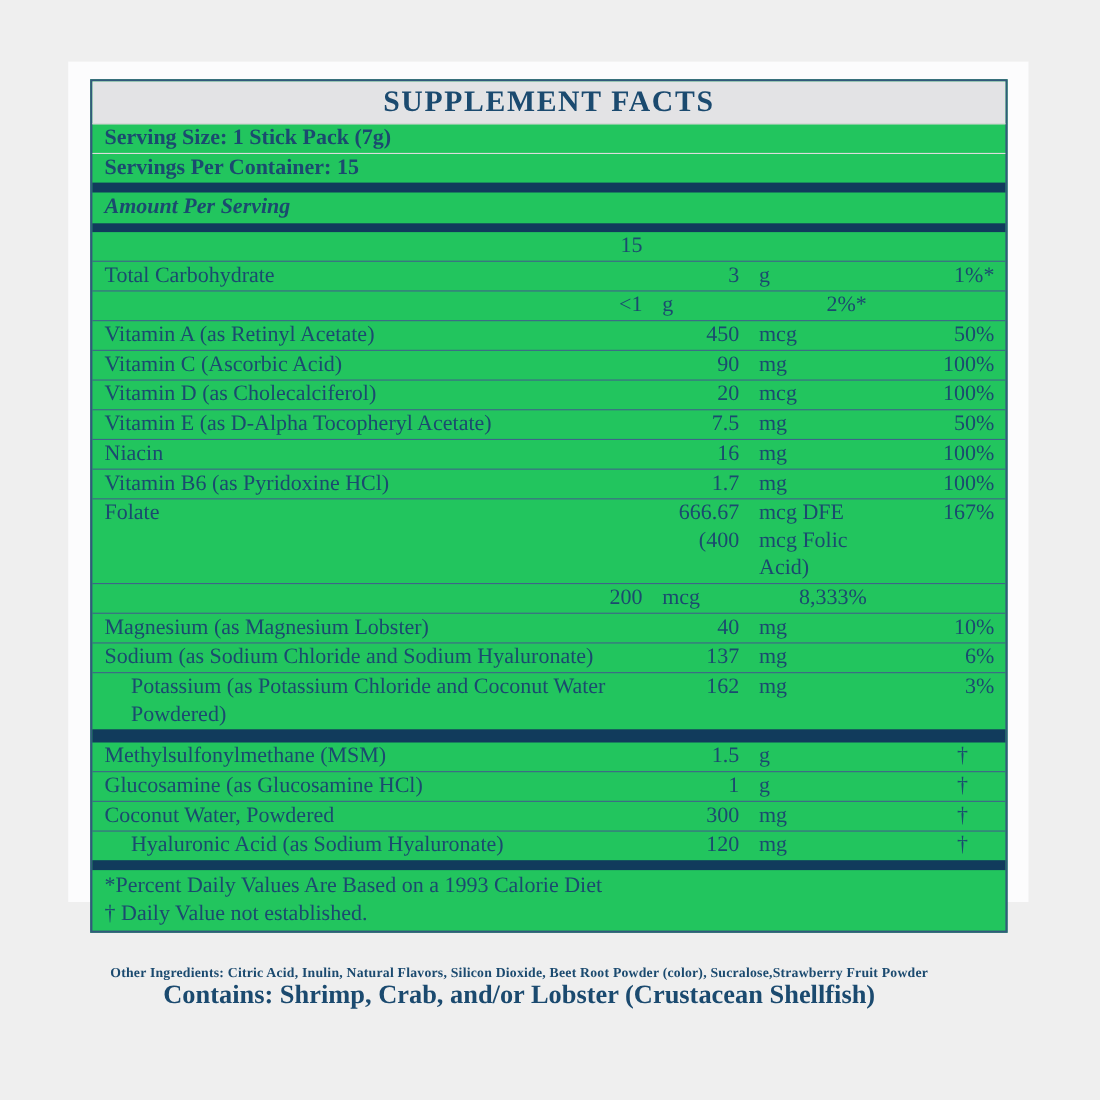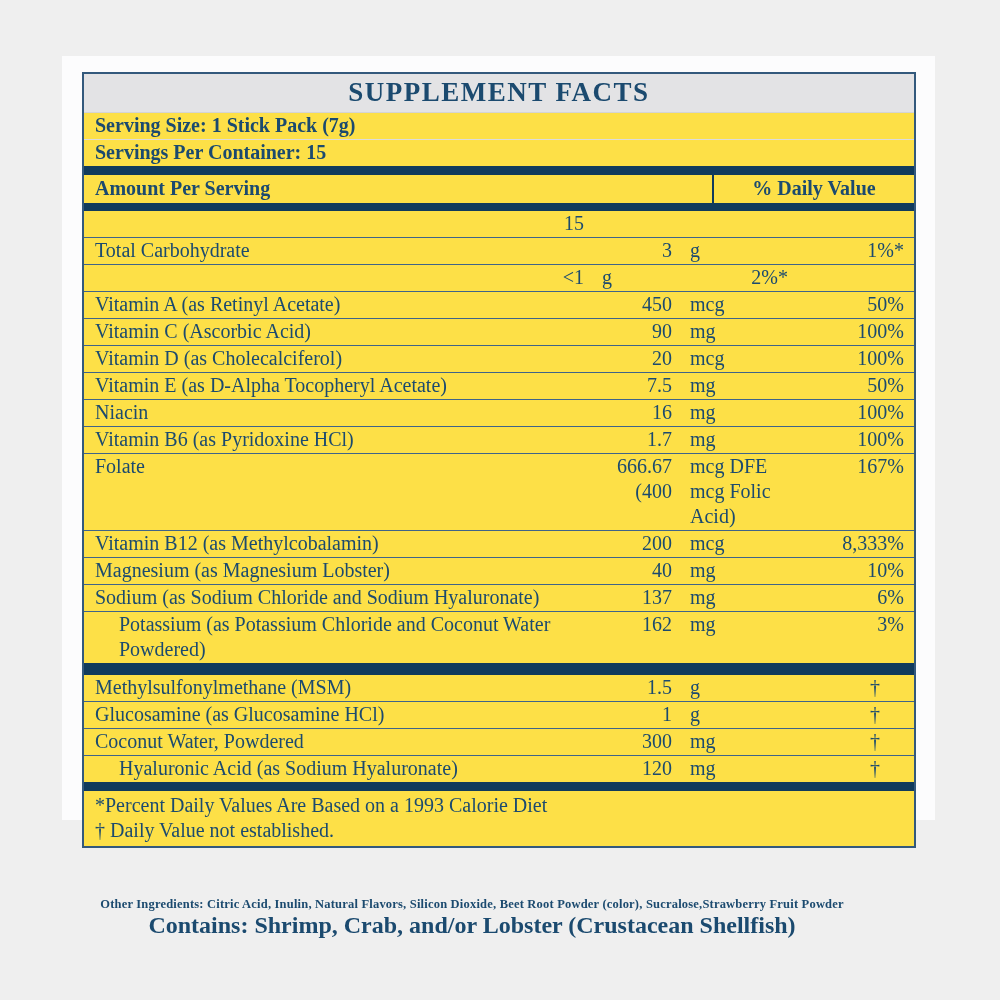--- a/index.html
+++ b/index.html
@@ -9,37 +9,37 @@
     font-family:"Liberation Serif","DejaVu Serif",serif;
     position:relative;
     color:#1b4a6f;
   }
   .label-sheet {
     position:absolute; left:62px; top:56px; width:873px; height:764px;
     background:#fcfcfd;
   }
   .facts-panel {
     position:absolute; left:82px; top:72px; width:834px;
-    background:#fde047; border:2px solid #33597c; color:#1b4a6f;
+    background:#22c55e; border:2px solid #33597c; color:#1b4a6f;
   }
   .title-bar {
     background:#e3e3e5; text-align:center; font-weight:bold;
     font-size:27px; letter-spacing:1.5px; padding:3px 0 4px 0;
     border-bottom:1px solid #d4d4d4;
   }
   .serving-line {
     font-weight:bold; font-size:20px; line-height:25px; padding:0 11px 1px 11px;
   }
   .serving-line.first { border-bottom:1px solid #dcdcdc; }
   .thick-bar { height:9px; background:#113b5c; }
   .thick-bar.mid { height:12px; }
   .thick-bar.thin { height:8px; }
   .header-row {
     display:flex; justify-content:space-between; align-items:stretch;
-    font-weight:bold; font-size:20px;
+    font-weight:bold; font-size:20px;font-style:italic;
   }
   .apr-label { padding:2px 0 3px 11px; }
   .dv-header {
     width:202px; border-left:2px solid #113b5c; text-align:center;
     padding:2px 0 3px 0;
   }
   .rows { width:100%; }
   .nutrient-row {
     display:grid; grid-template-columns:1fr 88px 126px 116px;
     align-items:start; font-size:20px; line-height:25px;
@@ -47,38 +47,37 @@
   }
   .nutrient-row.last { border-bottom:none;padding-left:24px; }
   .cell-name { padding-left:11px; }
   .cell-name.indent { padding-left:50px; }
   .cell-amount { text-align:right; }
   .cell-unit { padding-left:18px; }
   .cell-dv { text-align:right; padding-right:10px; }
   .cell-dv.dagger { padding-right:34px; }
   .footnotes { font-size:20px; line-height:25px; padding:2px 0 3px 11px; }
   .bottom-note {
-    position:absolute; left:0; width:944px; text-align:center; font-weight:bold;margin-top:20px;
+    position:absolute; left:0; width:944px; text-align:center; font-weight:bold;
   }
   .other-ingredients { top:877px; font-size:12.5px; letter-spacing:0.2px; }
   .contains-line { top:892px; font-size:24px; }
 </style>
 </head>
 <body>
 
 <div class="label-sheet"></div>
 
 <div class="facts-panel">
   <div class="title-bar">SUPPLEMENT FACTS</div>
   <div class="serving-line first">Serving Size: 1 Stick Pack (7g)</div>
   <div class="serving-line">Servings Per Container: 15</div>
   <div class="thick-bar"></div>
   <div class="header-row">
     <div class="apr-label">Amount Per Serving</div>
-    <div class="dv-header">% Daily Value</div>
   </div>
   <div class="thick-bar thin"></div>
   <div class="rows">
       <div class="nutrient-row">
     <div class="cell-amount">15</div>
     <div class="cell-unit"></div>
     <div class="cell-dv"></div>
   </div>
       <div class="nutrient-row">
     <div class="cell-name">Total Carbohydrate</div>
@@ -134,21 +133,20 @@
           <div>(400</div>
         </div>
     <div class="cell-unit">
           <div>mcg DFE</div>
           <div>mcg Folic</div>
           <div>Acid)</div>
         </div>
     <div class="cell-dv">167%</div>
   </div>
       <div class="nutrient-row">
-    <div class="cell-name">Vitamin B12 (as Methylcobalamin)</div>
     <div class="cell-amount">200</div>
     <div class="cell-unit">mcg</div>
     <div class="cell-dv">8,333%</div>
   </div>
       <div class="nutrient-row">
     <div class="cell-name">Magnesium (as Magnesium Lobster)</div>
     <div class="cell-amount">40</div>
     <div class="cell-unit">mg</div>
     <div class="cell-dv">10%</div>
   </div>

